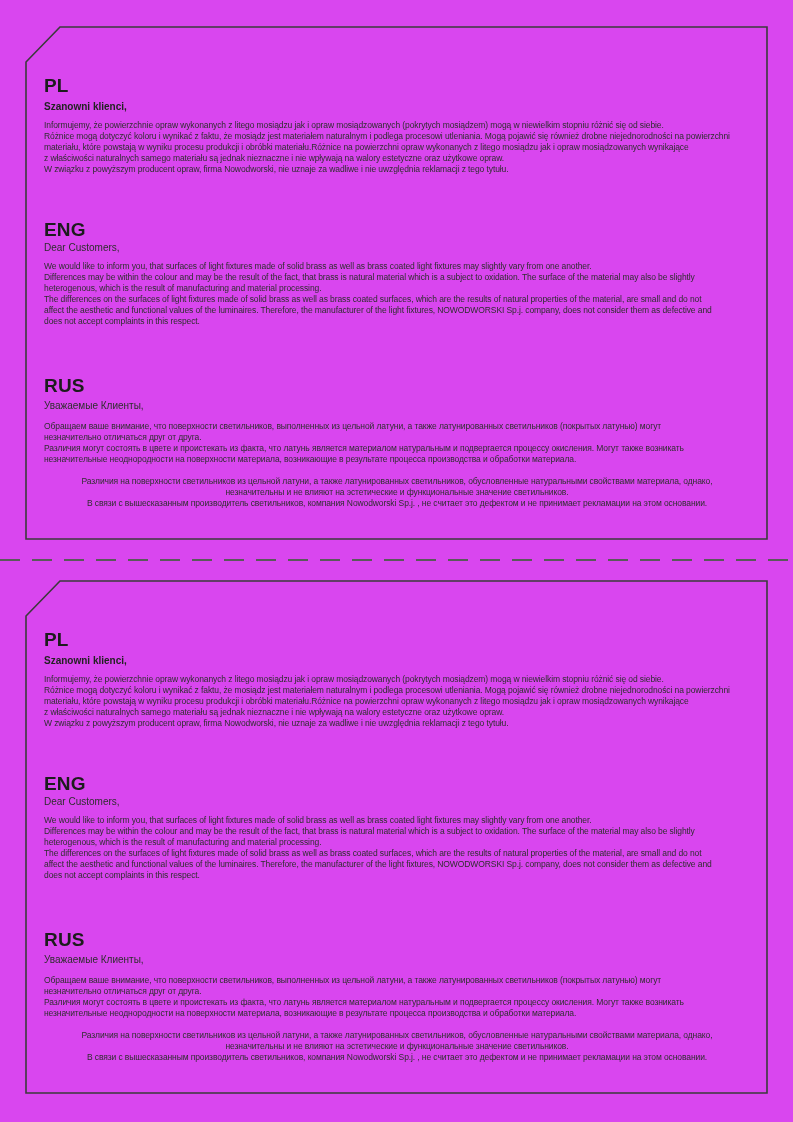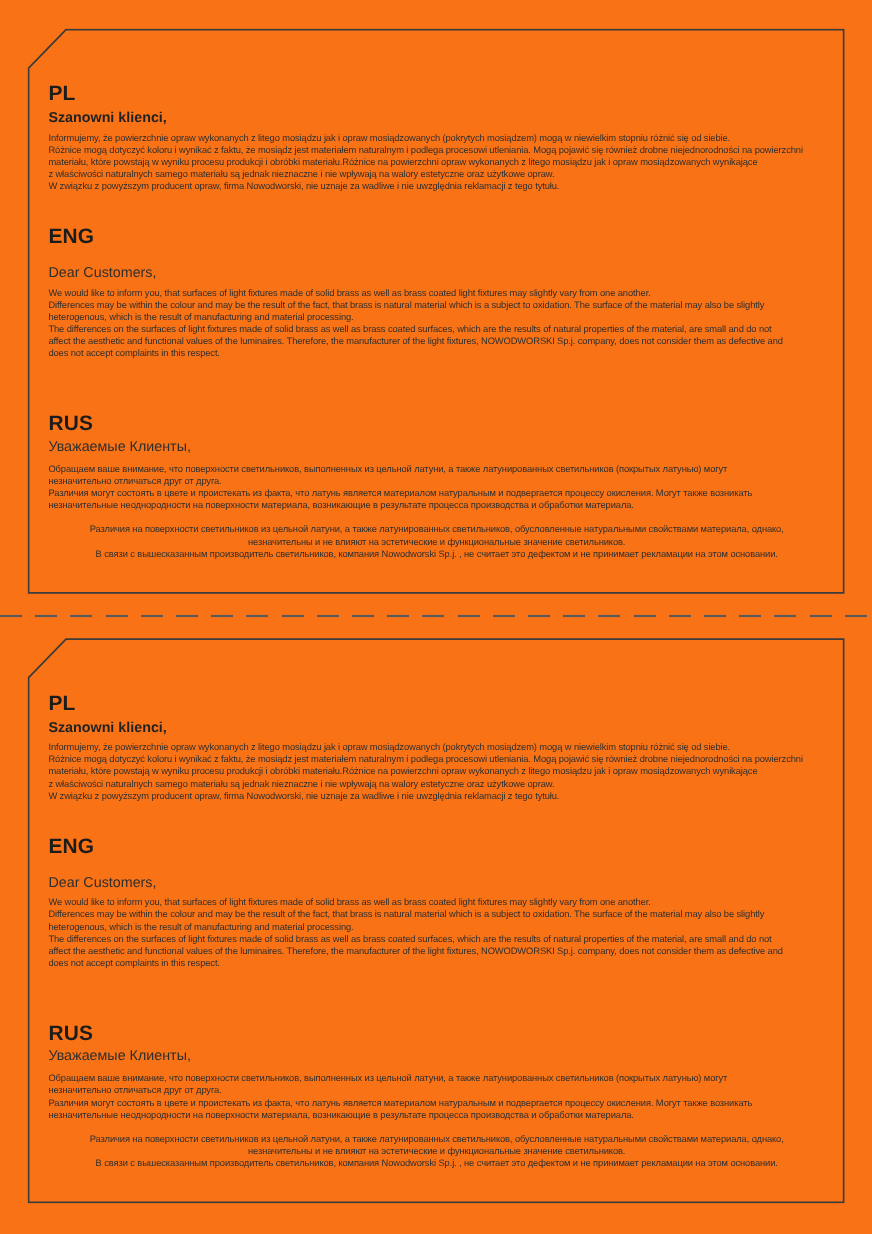--- a/index.html
+++ b/index.html
@@ -1,20 +1,20 @@
 <!DOCTYPE html>
 <html><head>
 <meta charset="utf-8">
 <style>
   * { margin:0; padding:0; box-sizing:border-box; }
   html,body { background:#ffffff; }
   .page {
     position:relative;
     width:793px; height:1122px;
-    background:#f97316;
+    background:#d946ef;
     font-family:"Liberation Sans", sans-serif;
     color:#2e2e2e;
     overflow:hidden;
   }
   .coupon {
     position:absolute;
     left:25px; width:743px; height:514px;
   }
   .coupon-1 { top:26px; }
   .coupon-2 { top:580px; }
@@ -23,34 +23,34 @@
     width:743px; height:514px;
     display:block;
   }
   .sec { position:absolute; left:19px; }
   .heading {
     font-size:19px; line-height:20px;
     font-weight:700; color:#1c1c1c;
     letter-spacing:0.2px;
   }
   .sal {
-    font-size:13px; line-height:11px; color:#2e2e2e;
+    font-size:10px; line-height:11px; color:#2e2e2e;
   }
   .sal.bold { font-weight:700; color:#222; }
   .para { width:706px; }
   .para .line {
     font-size:8.5px; line-height:11px;
     letter-spacing:-0.1px;
     white-space:nowrap;
     color:#2e2e2e;
   }
   .h-pl  { top:50px; }
   .s-pl  { top:75px; }
   .p-pl  { top:94px; }
-  .h-eng { top:180px;text-align:center; }
+  .h-eng { top:194px;text-align:center; }
   .s-eng { top:216px; }
   .p-eng { top:235px; }
   .h-rus { top:350px;text-align:right; }
   .s-rus { top:374px; }
   .p-rus1{ top:395px; }
   .p-rus2{ top:450px;text-align:center; }
   .cut-line {
     position:absolute;
     left:0; top:559px;
     width:793px; height:2px;

